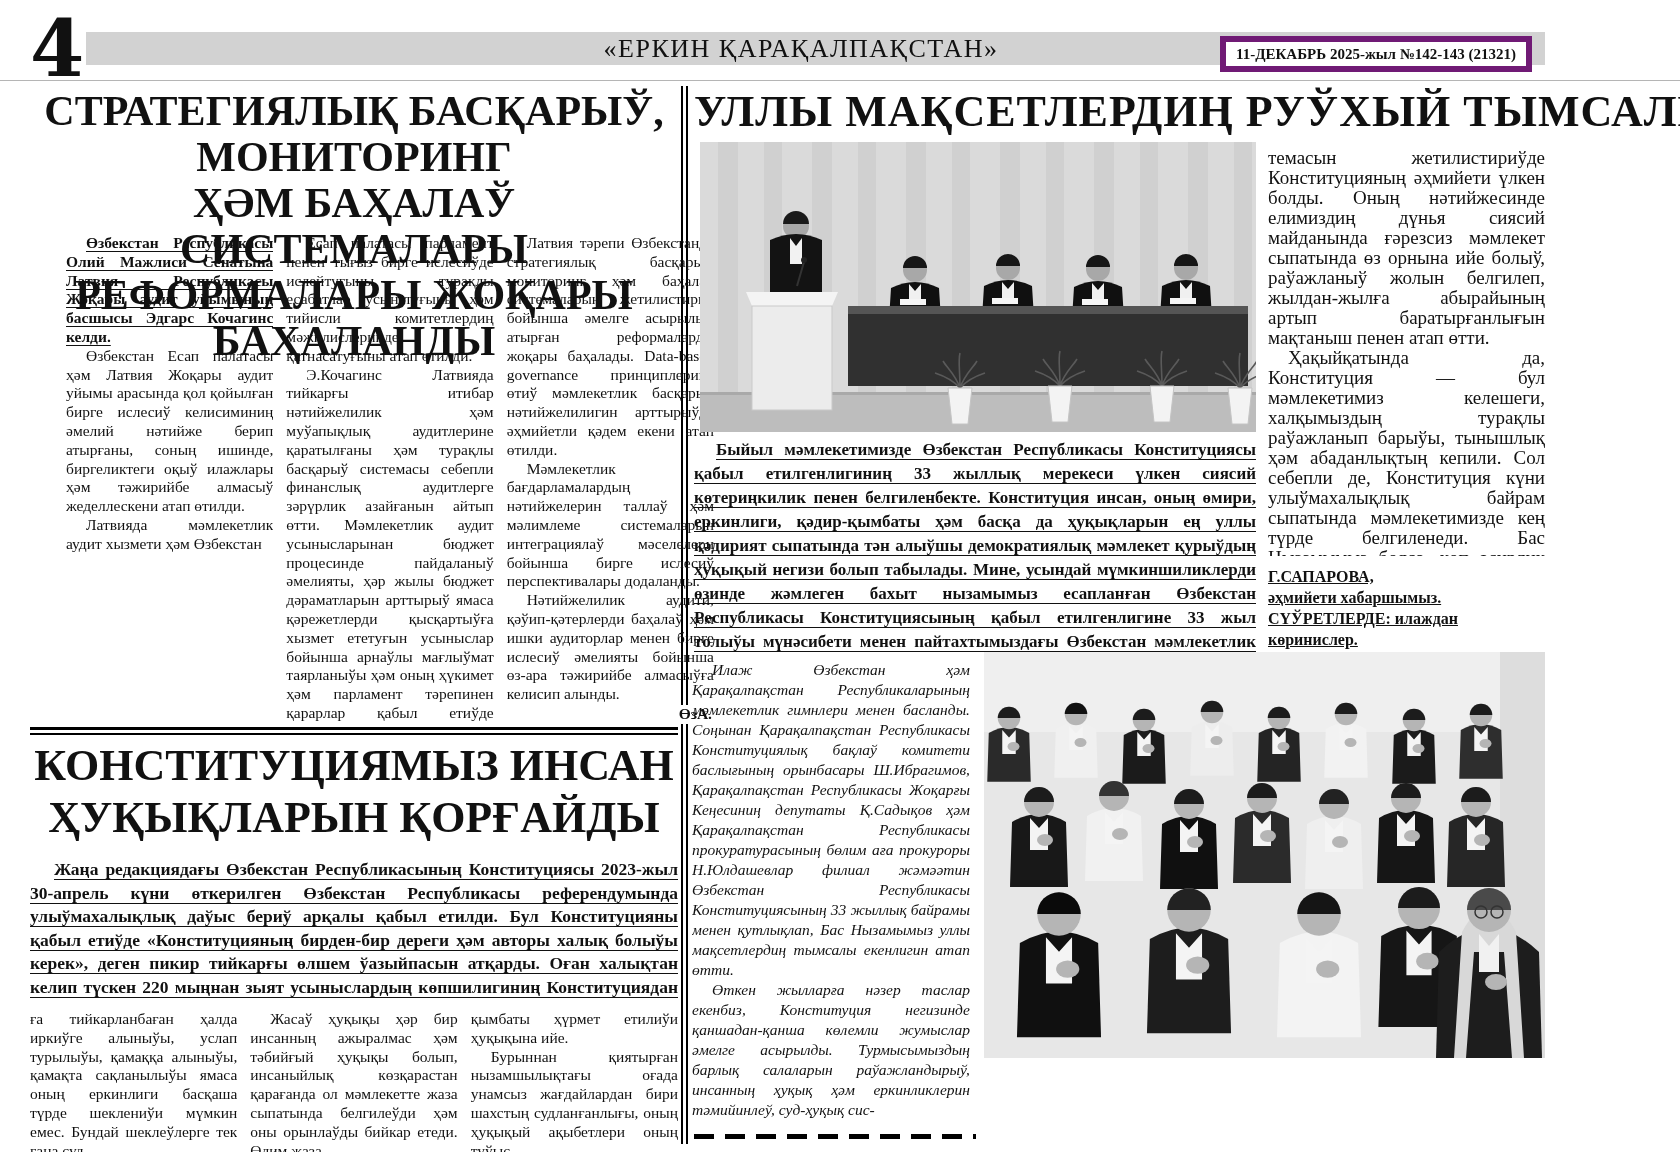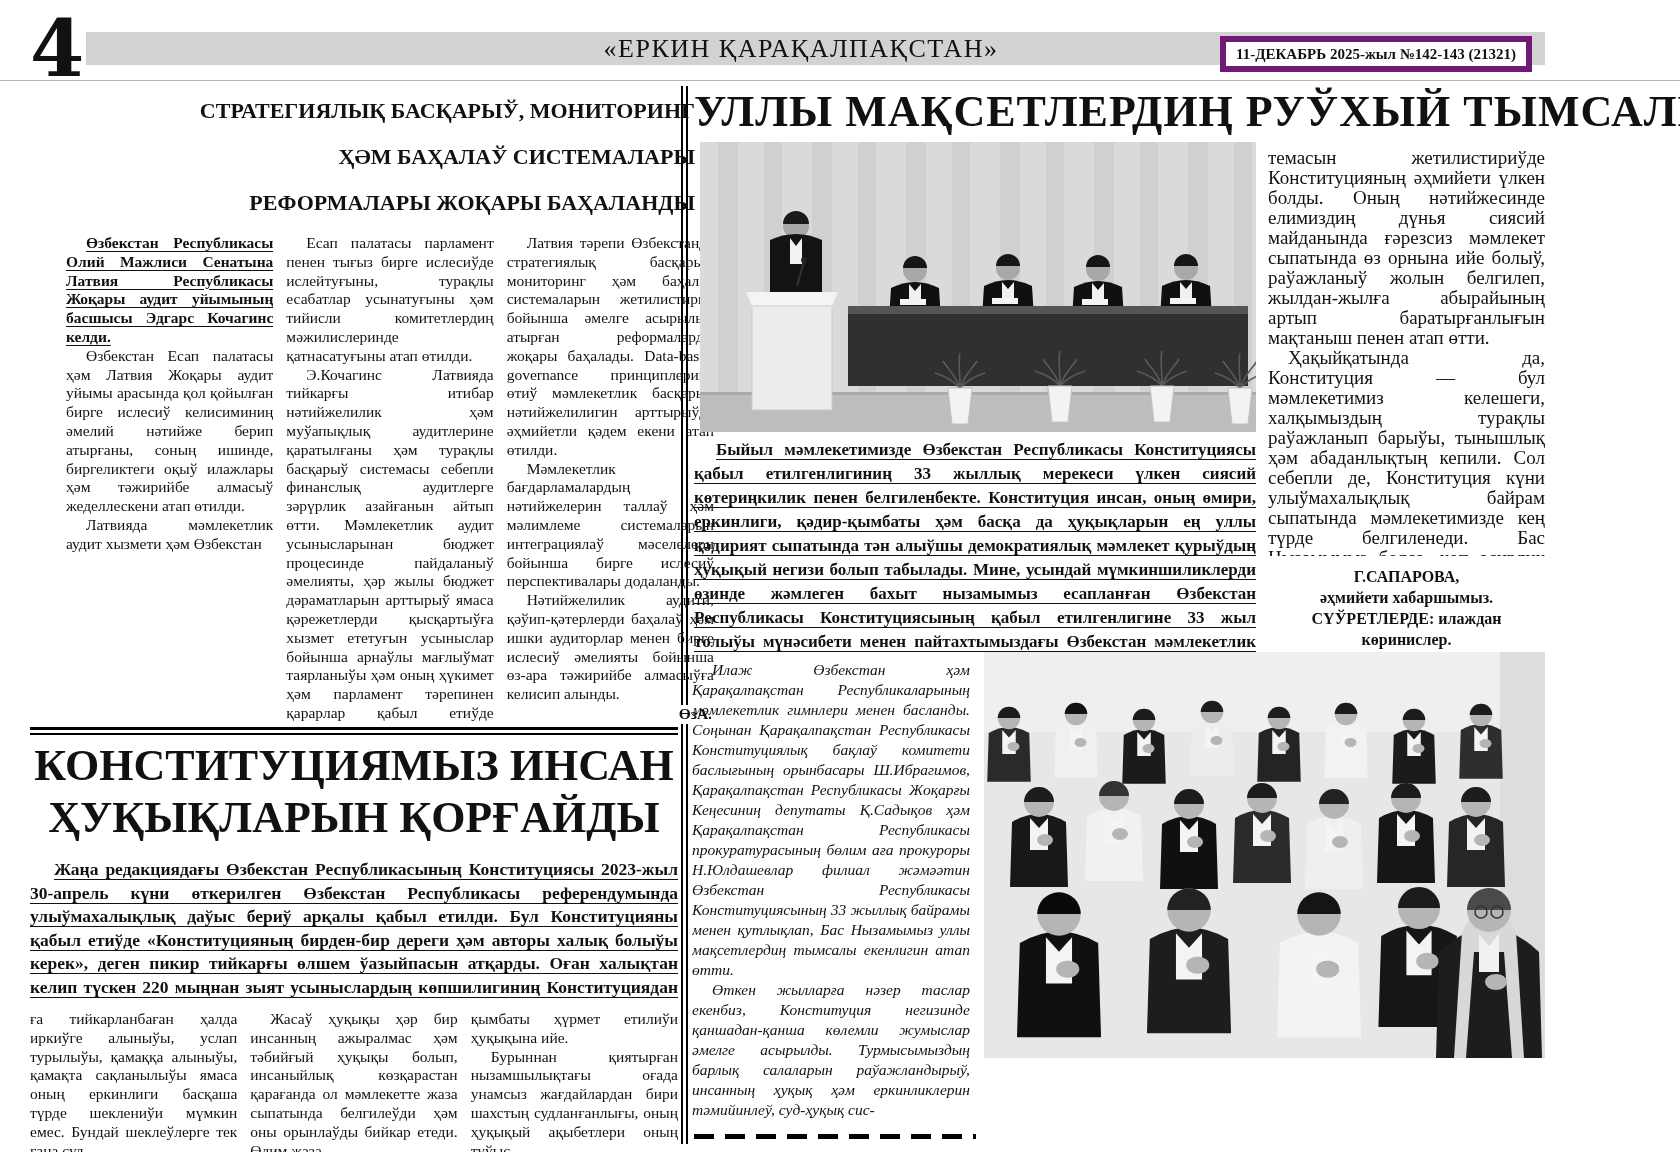--- a/index.html
+++ b/index.html
@@ -15,22 +15,22 @@
            display:flex;align-items:center;padding:0 10px;font-weight:bold;font-size:15px;white-space:nowrap;}
   .header-rule{position:absolute;left:0;top:80px;width:1680px;border-top:1px solid #b5b5b5;}
   
   .vsep{position:absolute;left:681px;top:86px;height:1058px;width:3px;
         border-left:2px solid #000;border-right:2px solid #000;}
   .hsep{position:absolute;left:30px;top:727px;width:648px;height:3px;
         border-top:3px solid #000;border-bottom:2px solid #000;}
   .dashed-rule{position:absolute;left:694px;top:1134px;width:282px;height:5px;
         background:repeating-linear-gradient(90deg,#000 0 20px,transparent 20px 31px);}
   
-  .a1-title{position:absolute;left:47px;top:88px;width:648px;text-align:right;font-weight:bold;
-            font-size:22px;line-height:46px;}
+  .a1-title{position:absolute;left:30px;top:88px;width:648px;text-align:center;font-weight:bold;
+            font-size:42px;line-height:46px;}
   .a1-cols{position:absolute;left:30px;top:234px;width:648px;height:492px;display:flex;gap:13px;margin-left:36px;}
   .ncol{flex:1;overflow:hidden;text-align:justify;font-size:15.5px;line-height:18.8px;position:relative;}
   .ncol p{margin:0;text-indent:20px;}
   .leadp{font-weight:bold;text-decoration:underline;text-underline-offset:3px;}
   .a1-byline{position:absolute;right:2px;bottom:2px;font-weight:bold;background:#fff;padding-left:8px;}
   
   .a2-title{position:absolute;left:30px;top:740px;width:648px;text-align:center;font-weight:bold;
             font-size:44px;line-height:52px;}
   .a2-intro{position:absolute;left:30px;top:858px;width:648px;height:144px;overflow:hidden;
             font-size:17.5px;line-height:23.5px;font-weight:bold;text-align:justify;
@@ -45,21 +45,21 @@
             font-size:17px;line-height:24px;font-weight:bold;text-align:justify;
             text-decoration:underline;text-underline-offset:3.5px;}
   .a3-intro p{margin:0;text-indent:22px;}
   .a3-colA{position:absolute;left:692px;top:660px;width:278px;height:470px;overflow:hidden;
            text-align:justify;font-size:15.5px;line-height:20px;}
   .a3-colA p{margin:0;text-indent:20px;font-style:italic;}
   .photo2{position:absolute;left:984px;top:652px;width:561px;height:406px;background:#e7e7e7;overflow:hidden;}
   .a3-colB{position:absolute;left:1268px;top:148px;width:277px;height:502px;}
   .a3-colB .rtext{height:408px;overflow:hidden;text-align:justify;font-size:19px;line-height:20px;}
   .a3-colB .rtext p{margin:0;text-indent:20px;}
-  .sig{position:absolute;right:0;bottom:0;text-align:center;font-weight:bold;font-size:16px;line-height:21px;width:100%;}
+  .sig{position:absolute;right:0;bottom:0;text-align:left;font-weight:bold;font-size:16px;line-height:21px;width:100%;text-decoration:underline;}
   svg{display:block;}
 </style>
 </head>
 <body>
 
 <div class="page">
 
   <div class="page-number">4</div>
   <div class="masthead-bar">
     <div class="masthead">«ЕРКИН  ҚАРАҚАЛПАҚСТАН»</div>

